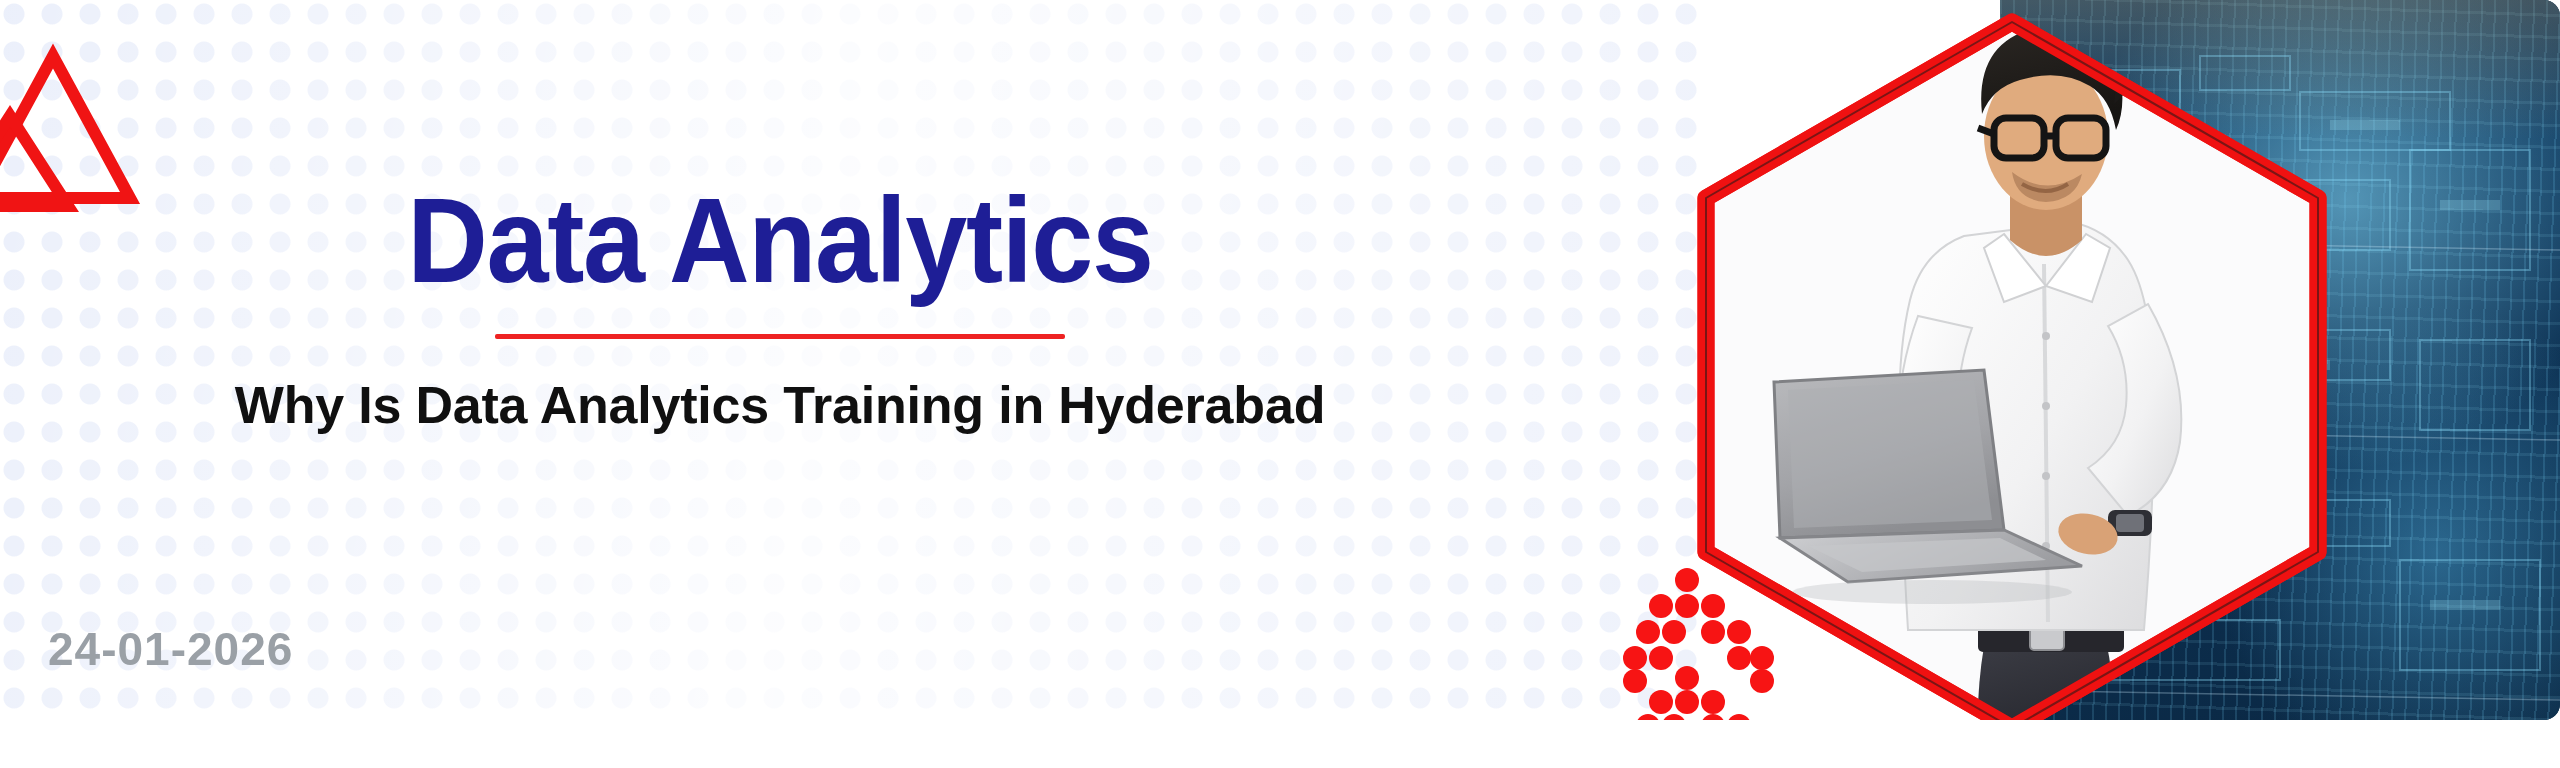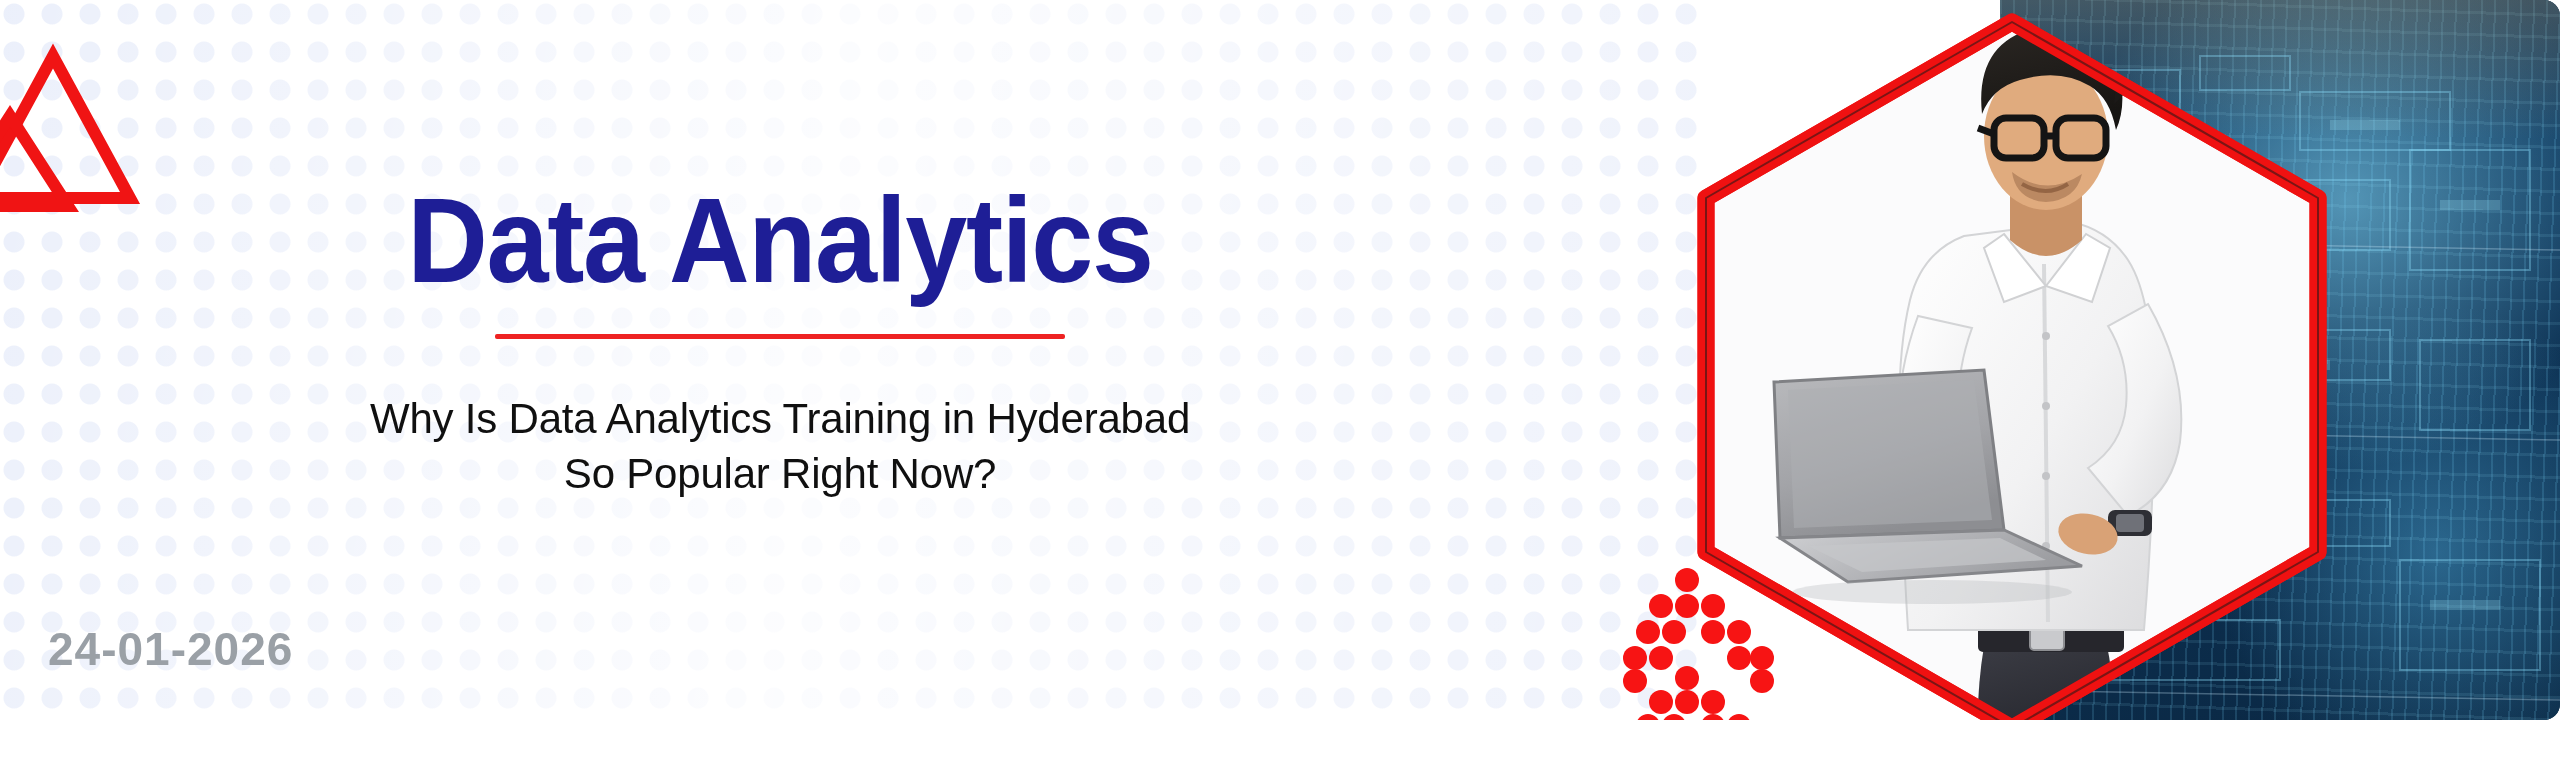--- a/index.html
+++ b/index.html
@@ -74,25 +74,25 @@
     white-space: nowrap;
   }
   .divider {
     width: 570px;
     height: 5px;
     background: #ee2222;
     margin: 34px auto 0 auto;
     border-radius: 2px;
   }
   .subheadline {
-    margin: 52px auto 0 auto;
+    margin: 32px auto 0 auto;
     width: 1400px;
     font-family: "Liberation Sans", sans-serif;
-    font-size: 42px;
-    font-weight: 400;
+    font-size: 52px;
+    font-weight: 700;
     color: #101010;
     line-height: 1.32;
     letter-spacing: -0.2px;
   }
 
   
   .date-label {
     position: absolute;
     left: 48px;
     bottom: 44px;
@@ -159,21 +159,20 @@
   <svg class="tri-logo" viewBox="0 0 190 190">
     <polygon points="95,18 172,160 18,160" fill="none" stroke="#f01414" stroke-width="12" stroke-linejoin="miter"></polygon>
     <polygon points="52,78 110,168 -6,168" fill="none" stroke="#f01414" stroke-width="12" stroke-linejoin="miter"></polygon>
   </svg>
 
   <div class="headline-block">
     <div class="headline">Data Analytics</div>
     <div class="divider"></div>
     <div class="subheadline">
       <div>Why Is Data Analytics Training in Hyderabad</div>
-      <div>So Popular Right Now?</div>
     </div>
   </div>
 
   <div class="date-label">24-01-2026</div>
 
   <svg class="dotted-a" viewBox="0 0 190 202">
     <g fill="#f71414">
       <circle cx="95" cy="14" r="12"></circle>
       <circle cx="69" cy="40" r="12"></circle>
         <circle cx="95" cy="40" r="12"></circle>

